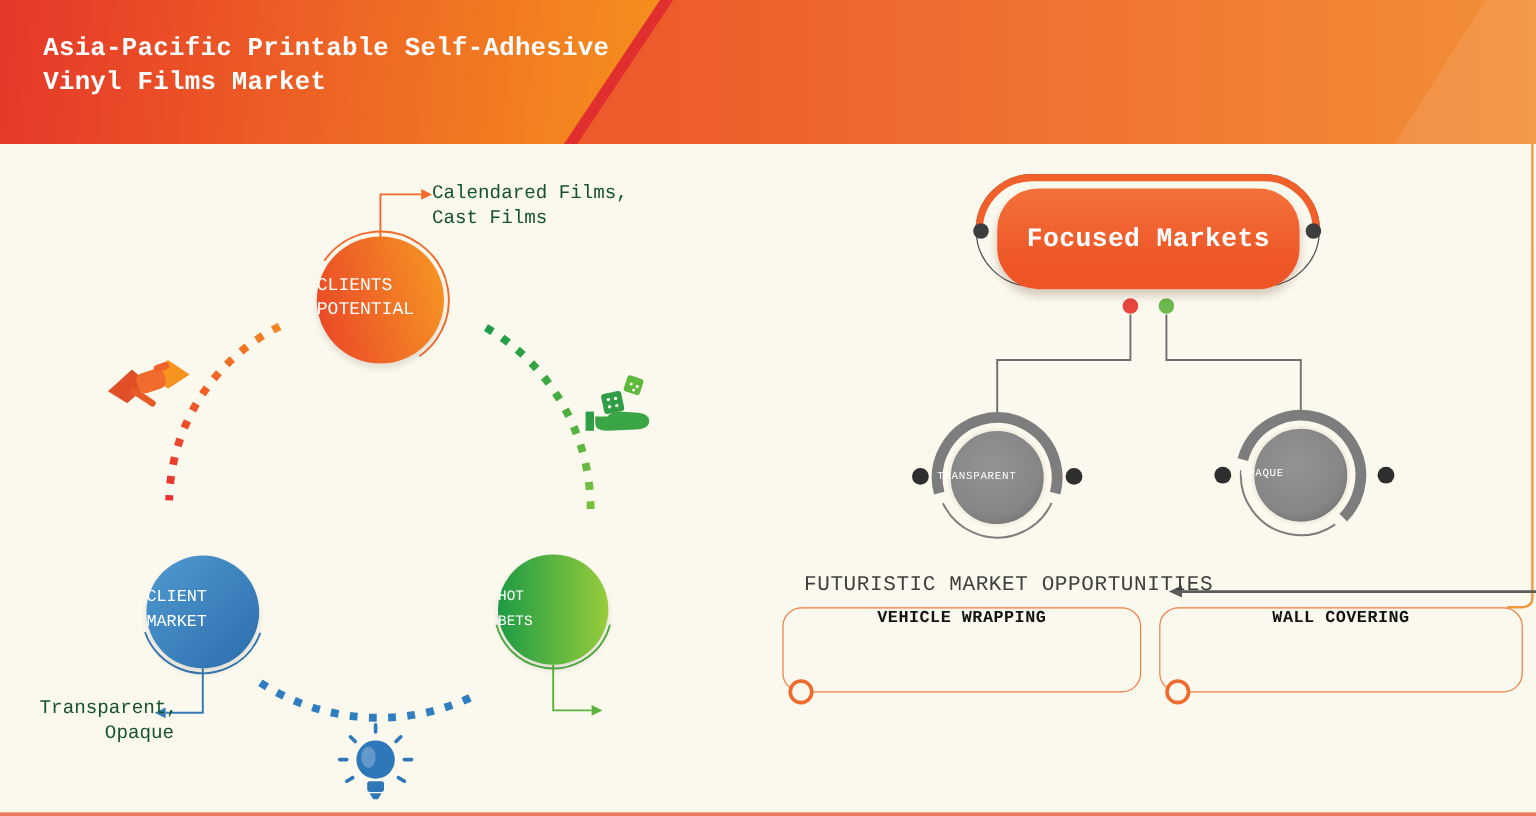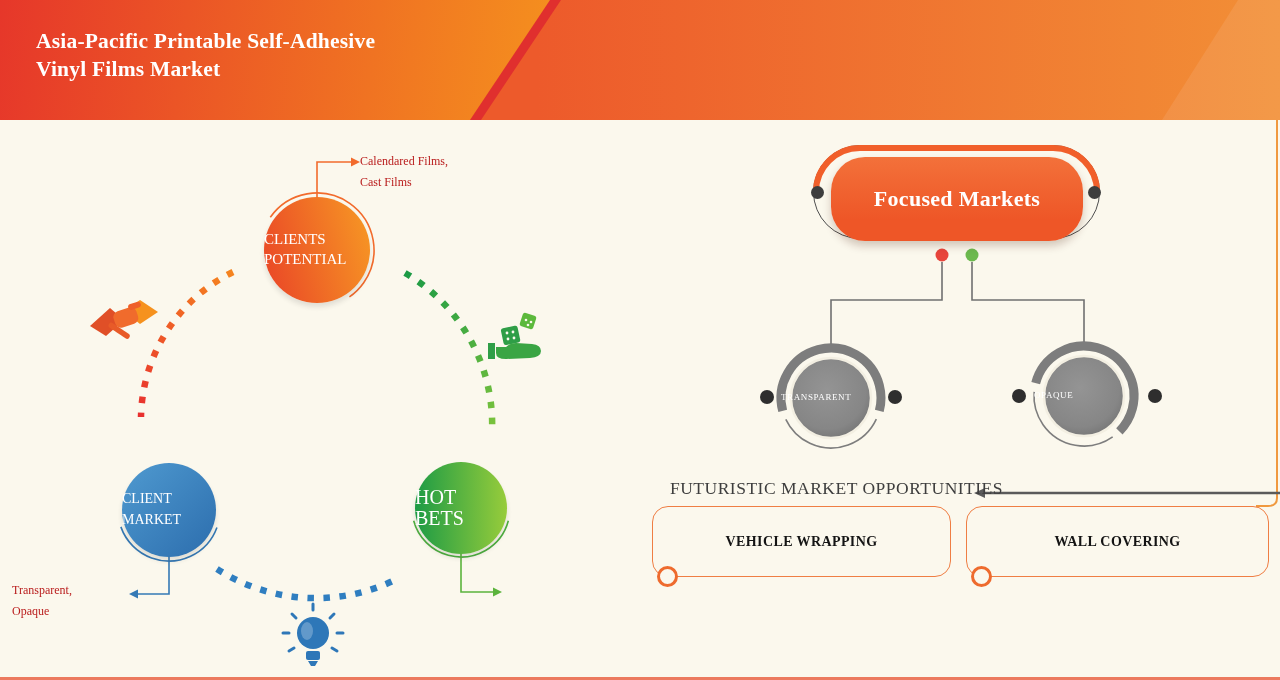--- a/index.html
+++ b/index.html
@@ -1,18 +1,18 @@
 <!DOCTYPE html>
 <html><head>
 <meta charset="utf-8">
 <style>
   html,body{margin:0;padding:0;}
   #stage{
     position:relative;width:1280px;height:680px;overflow:hidden;
-    background:#fbf8ed;font-family:Liberation Serif, serif;
+    background:#fbf8ed;font-family:Liberation Mono, monospace;
     -webkit-font-smoothing:antialiased;
   }
   .abs{position:absolute;}
   
   .hdr-base{left:0;top:0;width:1280px;height:120px;background:linear-gradient(90deg,#ed5a2b 42%,#f28f36 100%);}
   .hdr-left{left:0;top:0;width:1280px;height:120px;
     background:linear-gradient(97deg,#e6372a 0%,#f5911e 44%);
     clip-path:polygon(0 0,558px 0,478px 100%,0 100%);}
   .hdr-stripe{left:550px;top:0;width:11px;height:120px;background:#e02f2e;
     transform:skewX(-33.7deg);transform-origin:top left;}
@@ -22,41 +22,41 @@
     font-size:21.5px;line-height:28px;letter-spacing:.2px;}
   .hdr-sub{left:576px;top:29px;width:680px;color:#fff;font-size:19px;line-height:26.5px;font-weight:normal;}
   
   .node{position:absolute;border-radius:50%;box-shadow:0 4px 5px rgba(40,40,40,.12);}
   #node-cp{left:264px;top:197px;width:106px;height:106px;background:linear-gradient(75deg,#e94327,#f79a24);}
   #node-cf{left:122px;top:463px;width:94px;height:94px;background:linear-gradient(135deg,#4f9ad0,#2c6dad);}
   #node-hb{left:415px;top:462px;width:92px;height:92px;background:linear-gradient(90deg,#1d9b45,#97cc3b);}
   .node-label{position:absolute;text-align:left;color:#fff;}
   #label-cp{left:264px;top:229px;width:106px;font-size:15px;line-height:20px;}
   #label-cf{left:122px;top:488px;width:94px;font-size:14px;line-height:21px;}
-  #label-hb{left:415px;top:487px;width:92px;font-size:20px;line-height:21px;}
-  .callout{position:absolute;color:#b91c1c;font-size:12px;line-height:20.5px;}
+  #label-hb{left:415px;top:487px;width:92px;font-size:12px;line-height:21px;}
+  .callout{position:absolute;color:#14532d;font-size:16px;line-height:20.5px;}
   #callout-cp{left:360px;top:151px;}
-  #callout-cf{left:12px;top:580px;width:112px;}
+  #callout-cf{left:33px;top:580px;width:112px;text-align:right;}
   #callout-hb{left:505px;top:581px;}
   
   .ring-gray{left:813px;top:145px;width:287px;height:94px;border:1.6px solid #4f4f4f;border-radius:47px;box-sizing:border-box;}
   .ring-orange{left:813px;top:145px;width:287px;height:94px;border:6px solid #f15f2a;border-radius:47px;
     box-sizing:border-box;clip-path:inset(-1px -1px 50% -1px);}
   .pill{left:831px;top:157px;width:252px;height:84px;border-radius:34px;
     background:linear-gradient(180deg,#f3713a 0%,#ee5627 75%);
     box-shadow:0 5px 8px rgba(70,25,0,.22);
     display:flex;align-items:center;justify-content:center;}
   .pill-text{color:#fff;font-weight:bold;font-size:22px;letter-spacing:.3px;}
   .ring-dot{position:absolute;width:13px;height:13px;border-radius:50%;background:#3d3d3d;}
   
   .branch-label{position:absolute;width:100px;color:#fff;font-size:9px;letter-spacing:.6px;}
   
   .opp-heading{left:670px;top:478px;color:#3e3e3e;font-size:17.5px;letter-spacing:.5px;}
   .opp-box{position:absolute;border:1.6px solid #ef7e44;border-radius:16px;box-sizing:border-box;
-    display:flex;align-items:center;justify-content:center;}
+    display:flex;justify-content:center;}
   #opp-box-0{left:652px;top:506px;width:299px;height:71px;}
   #opp-box-1{left:966px;top:506px;width:303px;height:71px;}
   .opp-label{color:#141414;font-weight:bold;font-size:14px;letter-spacing:.4px;}
   .opp-donut{position:absolute;width:21px;height:21px;border:3px solid #ee6b2e;border-radius:50%;
     background:#fbf8ed;box-sizing:border-box;}
   
   .footer-line{left:0;top:677px;width:1280px;height:3px;background:#ec7a5e;}
 </style>
 </head>
 <body>

